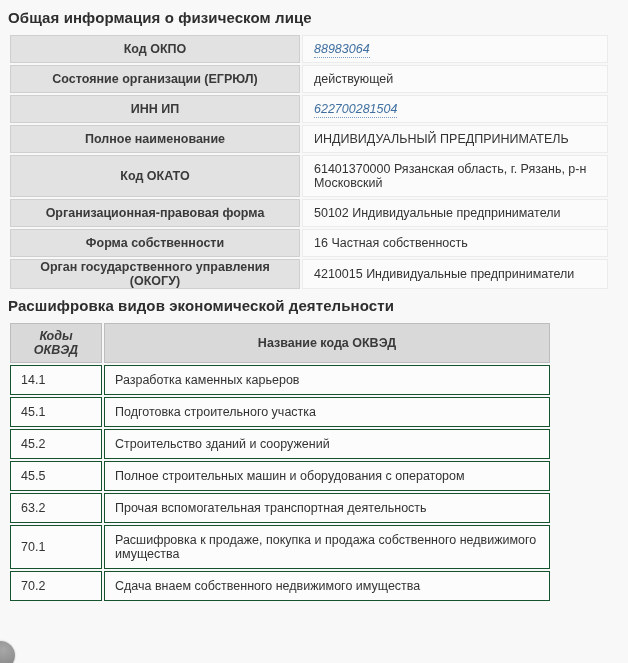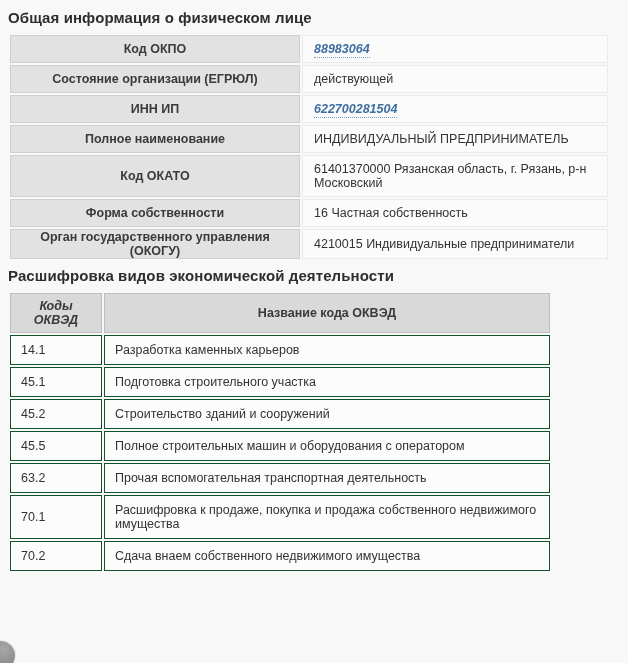--- a/index.html
+++ b/index.html
@@ -72,21 +72,21 @@
   .okved-table td {
     background: #fcfcfc;
     border: 1px solid #14532d;
     font-size: 12.5px;
     color: #333;
     padding: 7px 10px;
   }
   .lnk {
     color: #3f6fa0;
     font-style: italic;
-    font-weight: bold;
+    font-weight: normal;
     border-bottom: 1px dotted #7b9cc4;
     padding-bottom: 1px;
     cursor: pointer;
   }
   .corner-blob {
     position: absolute;
     left: -14px;
     top: 641px;
     width: 29px;
     height: 29px;
@@ -134,20 +134,26 @@
   </tr>
 
   <tr>
     <th>Код ОКАТО</th>
     <td>
       <span class="val-text">61401370000 Рязанская область, г. Рязань, р-н Московский</span>
     </td>
   </tr>
 
 
+  <tr>
+    <th>Организационная-правовая форма</th>
+    <td>
+      <span class="val-text">50102 Индивидуальные предприниматели</span>
+    </td>
+  </tr>
 
   <tr>
     <th>Форма собственности</th>
     <td>
       <span class="val-text">16 Частная собственность</span>
     </td>
   </tr>
 
   <tr>
     <th>Орган государственного управления (ОКОГУ)</th>

